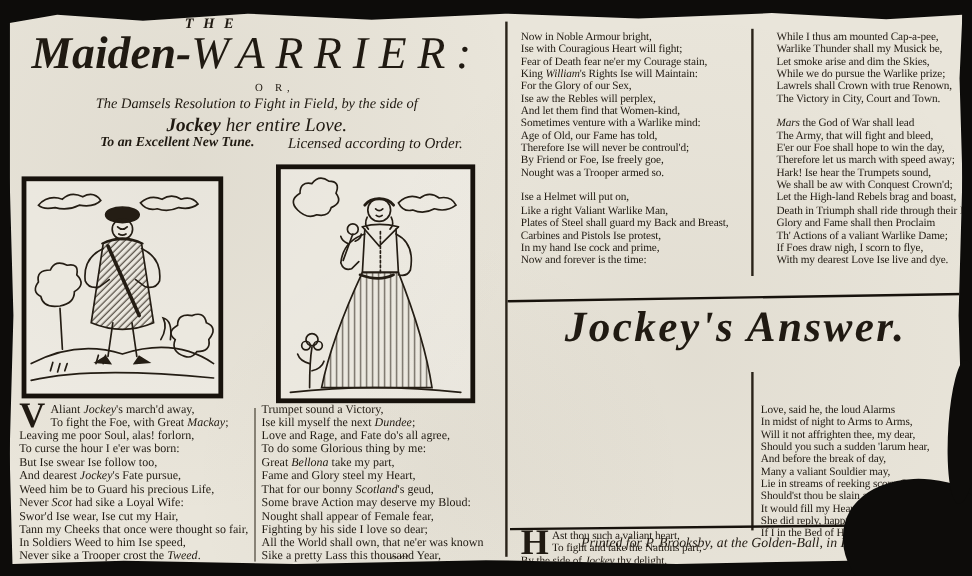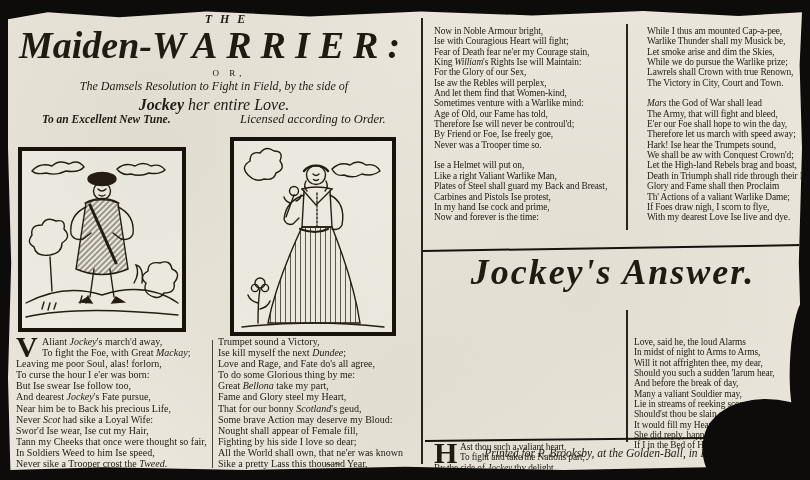--- a/index.html
+++ b/index.html
@@ -13,30 +13,30 @@
     position:absolute;left:8px;top:10px;width:794px;height:460px;
     background:
       radial-gradient(circle at 18% 28%, rgba(110,100,80,.07), transparent 40%),
       radial-gradient(circle at 72% 62%, rgba(110,100,80,.06), transparent 45%),
       radial-gradient(circle at 45% 85%, rgba(110,100,80,.05), transparent 35%),
       #e9e5da;
     clip-path:polygon(0% 2%,5% .5%,14% 1.6%,25% .3%,38% 1.4%,52% .3%,66% 1.2%,80% .2%,92% 1.3%,100% .5%,99.7% 12%,100% 30%,99.6% 55%,100% 78%,99.8% 100%,88% 99.4%,70% 100%,50% 99.3%,30% 100%,12% 99.4%,.3% 100%,0% 80%,.4% 55%,0% 30%);
   }
   .abs{position:absolute;}
   
-  .the{left:146px;top:2px;width:150px;text-align:center;
+  .the{left:146px;top:2px;width:150px;text-align:left;
        font-size:12px;font-style:italic;letter-spacing:8px;font-weight:bold;}
   .main-title{left:4px;top:13px;width:404px;text-align:center;white-space:nowrap;
        font-size:38px;font-weight:bold;font-style:italic;}
-  .main-title .t-right{letter-spacing:9px;font-weight:bold;font-style:italic;}
+  .main-title .t-right{letter-spacing:9px;font-weight:normal;font-style:italic;}
   .or-line{left:146px;top:58px;width:150px;text-align:center;font-size:9px;letter-spacing:4px;}
   .subtitle1{left:2px;top:69px;width:408px;text-align:center;font-size:12px;font-style:italic;white-space:nowrap;}
   .subtitle2{left:2px;top:86px;width:408px;text-align:center;font-size:16px;font-style:italic;}
   .subtitle2 em{font-weight:bold;}
-  .tune{left:34px;top:103px;width:170px;text-align:left;font-size:11.5px;font-style:italic;font-weight:bold;white-space:nowrap;}
+  .tune{left:34px;top:103px;width:170px;text-align:right;font-size:11.5px;font-style:italic;font-weight:bold;white-space:nowrap;}
   .license{left:232px;top:102px;width:182px;text-align:left;font-size:12.5px;font-style:italic;white-space:nowrap;}
   
   .cut{border:4px solid #17120c;background:rgba(255,255,255,.25);}
   .cut-man{left:10px;top:137px;width:160px;height:177px;}
   .cut-woman{left:222px;top:127px;width:158px;height:191px;}
   .cut svg{display:block;width:100%;height:100%;}
   
   .verse-col{font-size:10px;line-height:11.1px;}
   .verse-col .line{white-space:nowrap;}
   .rcol{font-size:9.4px;line-height:10.35px;letter-spacing:-0.1px;}
@@ -174,40 +174,40 @@
 
   <div class="abs verse-col col1 dc">
     <span class="dropcap">V</span>
     <div class="lines">
         <div class="line">Aliant <em>Jockey</em>'s march'd away,</div>
         <div class="line">To fight the Foe, with Great <em>Mackay</em>;</div>
         <div class="line">Leaving me poor Soul, alas! forlorn,</div>
         <div class="line">To curse the hour I e'er was born:</div>
         <div class="line">But Ise swear Ise follow too,</div>
         <div class="line">And dearest <em>Jockey</em>'s Fate pursue,</div>
-        <div class="line">Near him be to Back his precious Life,</div>
+        <div class="line">Weed him be to Guard his precious Life,</div>
         <div class="line">Never <em>Scot</em> had sike a Loyal Wife:</div>
         <div class="line">Swor'd Ise wear, Ise cut my Hair,</div>
         <div class="line">Tann my Cheeks that once were thought so fair,</div>
         <div class="line">In Soldiers Weed to him Ise speed,</div>
         <div class="line">Never sike a Trooper crost the <em>Tweed</em>.</div>
       </div>
   </div>
   <div class="abs vrule vr-12"></div>
   <div class="abs verse-col col2">
     <div class="lines">
         <div class="line">Trumpet sound a Victory,</div>
         <div class="line">Ise kill myself the next <em>Dundee</em>;</div>
         <div class="line">Love and Rage, and Fate do's all agree,</div>
         <div class="line">To do some Glorious thing by me:</div>
         <div class="line">Great <em>Bellona</em> take my part,</div>
         <div class="line">Fame and Glory steel my Heart,</div>
         <div class="line">That for our bonny <em>Scotland</em>'s geud,</div>
         <div class="line">Some brave Action may deserve my Bloud:</div>
-        <div class="line">Nought shall appear of Female fill,</div>
+        <div class="line">Nought shall appear of Female fear,</div>
         <div class="line">Fighting by his side I love so dear;</div>
         <div class="line">All the World shall own, that ne'er was known</div>
         <div class="line">Sike a pretty Lass this thousand Year,</div>
       </div>
   </div>
   <div class="abs flourish">~~</div>
 
   <div class="abs vrule vr-main"></div>
 
   <div class="abs verse-col rcol col3">
@@ -216,21 +216,21 @@
         <div class="line">Ise with Couragious Heart will fight;</div>
         <div class="line">Fear of Death fear ne'er my Courage stain,</div>
         <div class="line">King <em>William</em>'s Rights Ise will Maintain:</div>
         <div class="line">For the Glory of our Sex,</div>
         <div class="line">Ise aw the Rebles will perplex,</div>
         <div class="line">And let them find that Women-kind,</div>
         <div class="line">Sometimes venture with a Warlike mind:</div>
         <div class="line">Age of Old, our Fame has told,</div>
         <div class="line">Therefore Ise will never be controul'd;</div>
         <div class="line">By Friend or Foe, Ise freely goe,</div>
-        <div class="line">Never was a Trooper time so.</div>
+        <div class="line">Nought was a Trooper armed so.</div>
         <div class="line">&nbsp;</div>
         <div class="line">Ise a Helmet will put on,</div>
         <div class="line">Like a right Valiant Warlike Man,</div>
         <div class="line">Plates of Steel shall guard my Back and Breast,</div>
         <div class="line">Carbines and Pistols Ise protest,</div>
         <div class="line">In my hand Ise cock and prime,</div>
         <div class="line">Now and forever is the time:</div>
       </div>
   </div>
   <div class="abs vrule vr-34"></div>

